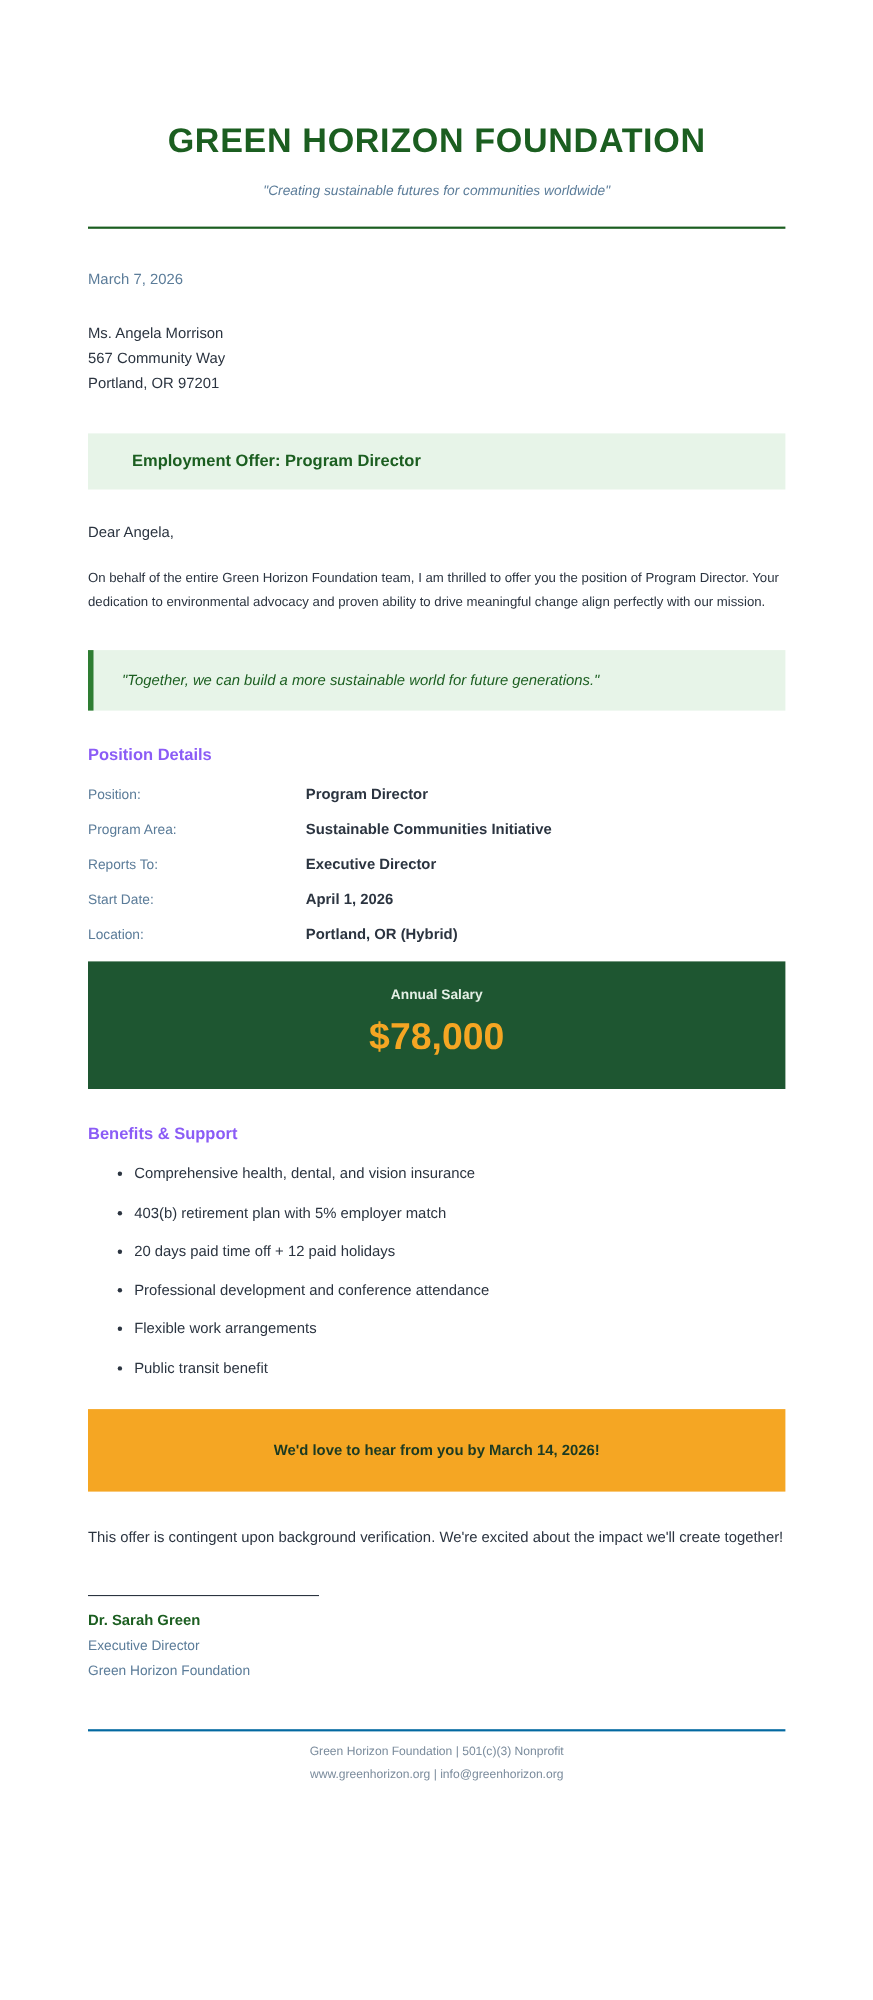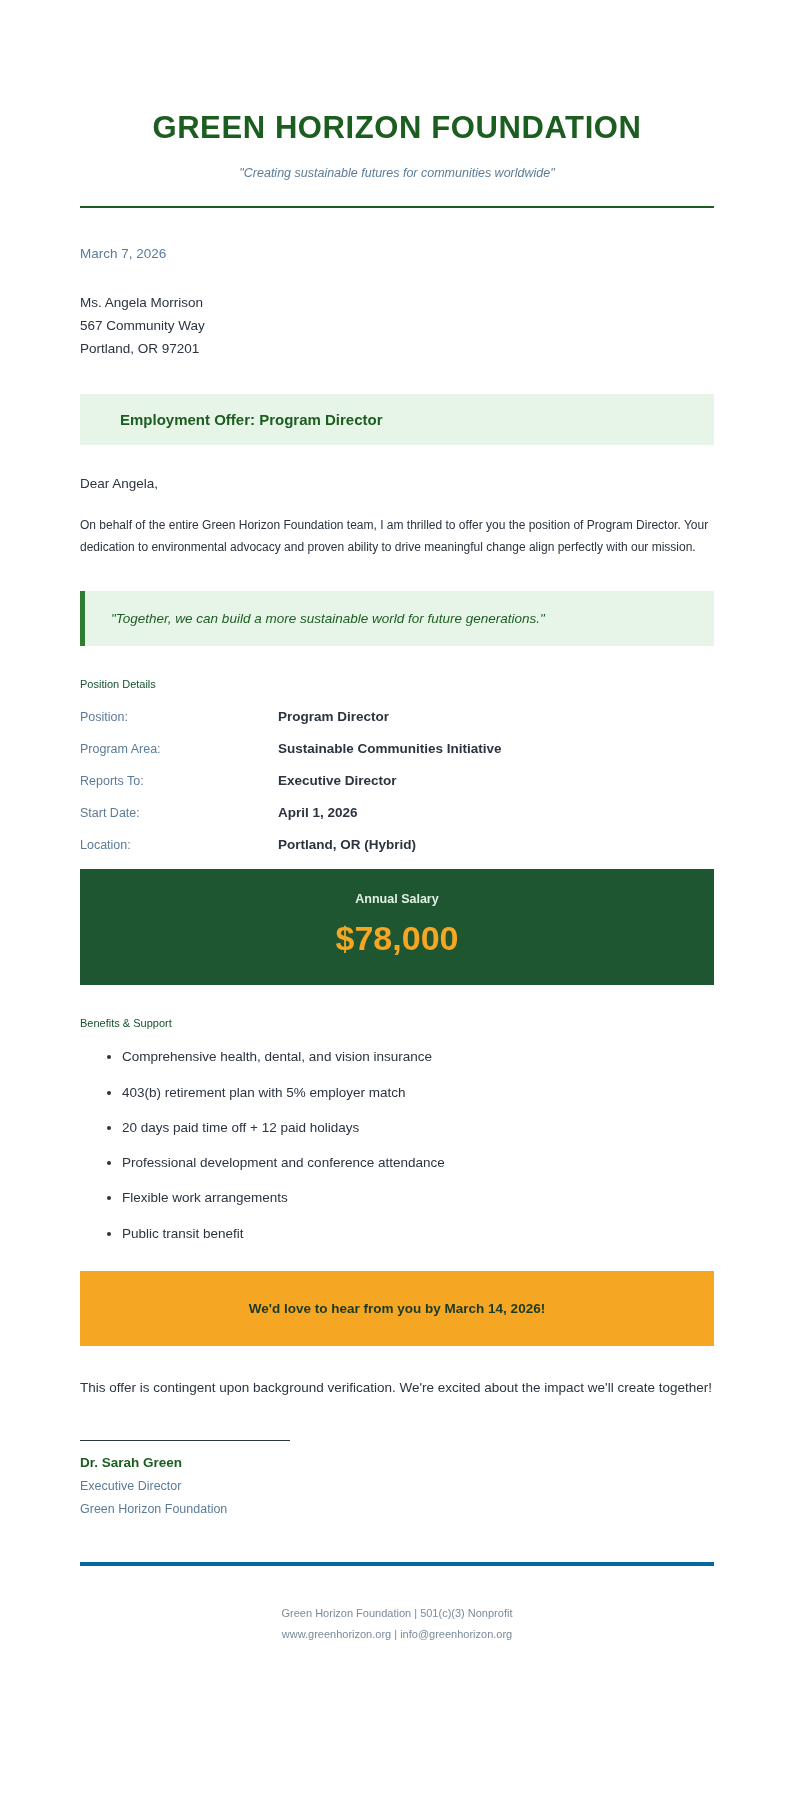--- a/index.html
+++ b/index.html
@@ -96,23 +96,23 @@
   }
   .quote-text {
     margin: 0;
     font-size: 13.5px;
     font-style: italic;
     color: #1b5e20;
   }
 
   
   .section-title {
-    font-size: 11px;
-    font-weight: normal;
-    color: #14532d;
+    font-size: 15px;
+    font-weight: bold;
+    color: #8b5cf6;
     margin: 32px 0 0 0;
   }
 
   
   .details {
     margin: 19px 0 0 0;
   }
   .detail-row {
     display: flex;
     align-items: baseline;
@@ -209,22 +209,22 @@
   }
   .sig-org {
     font-size: 12.5px;
     color: #5b7c99;
     margin: 9px 0 0 0;
   }
 
   
   .footer {
     margin: 46px 0 0 0;
-    border-top: 4px solid #0369a1;
-    padding-top: 41px;
+    border-top: 2px solid #0369a1;
+    padding-top: 12px;
     text-align: center;
   }
   .footer-line {
     font-size: 11px;
     color: #7a8b9c;
     margin: 0 0 9px 0;
   }
 </style>
 </head>
 <body>

